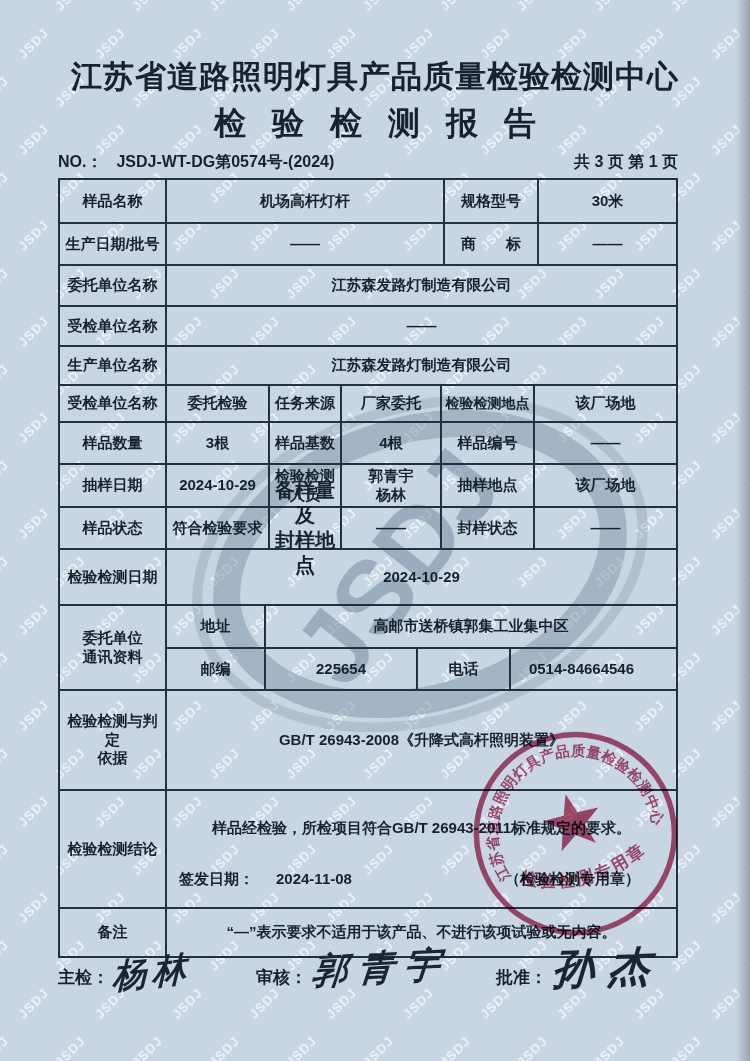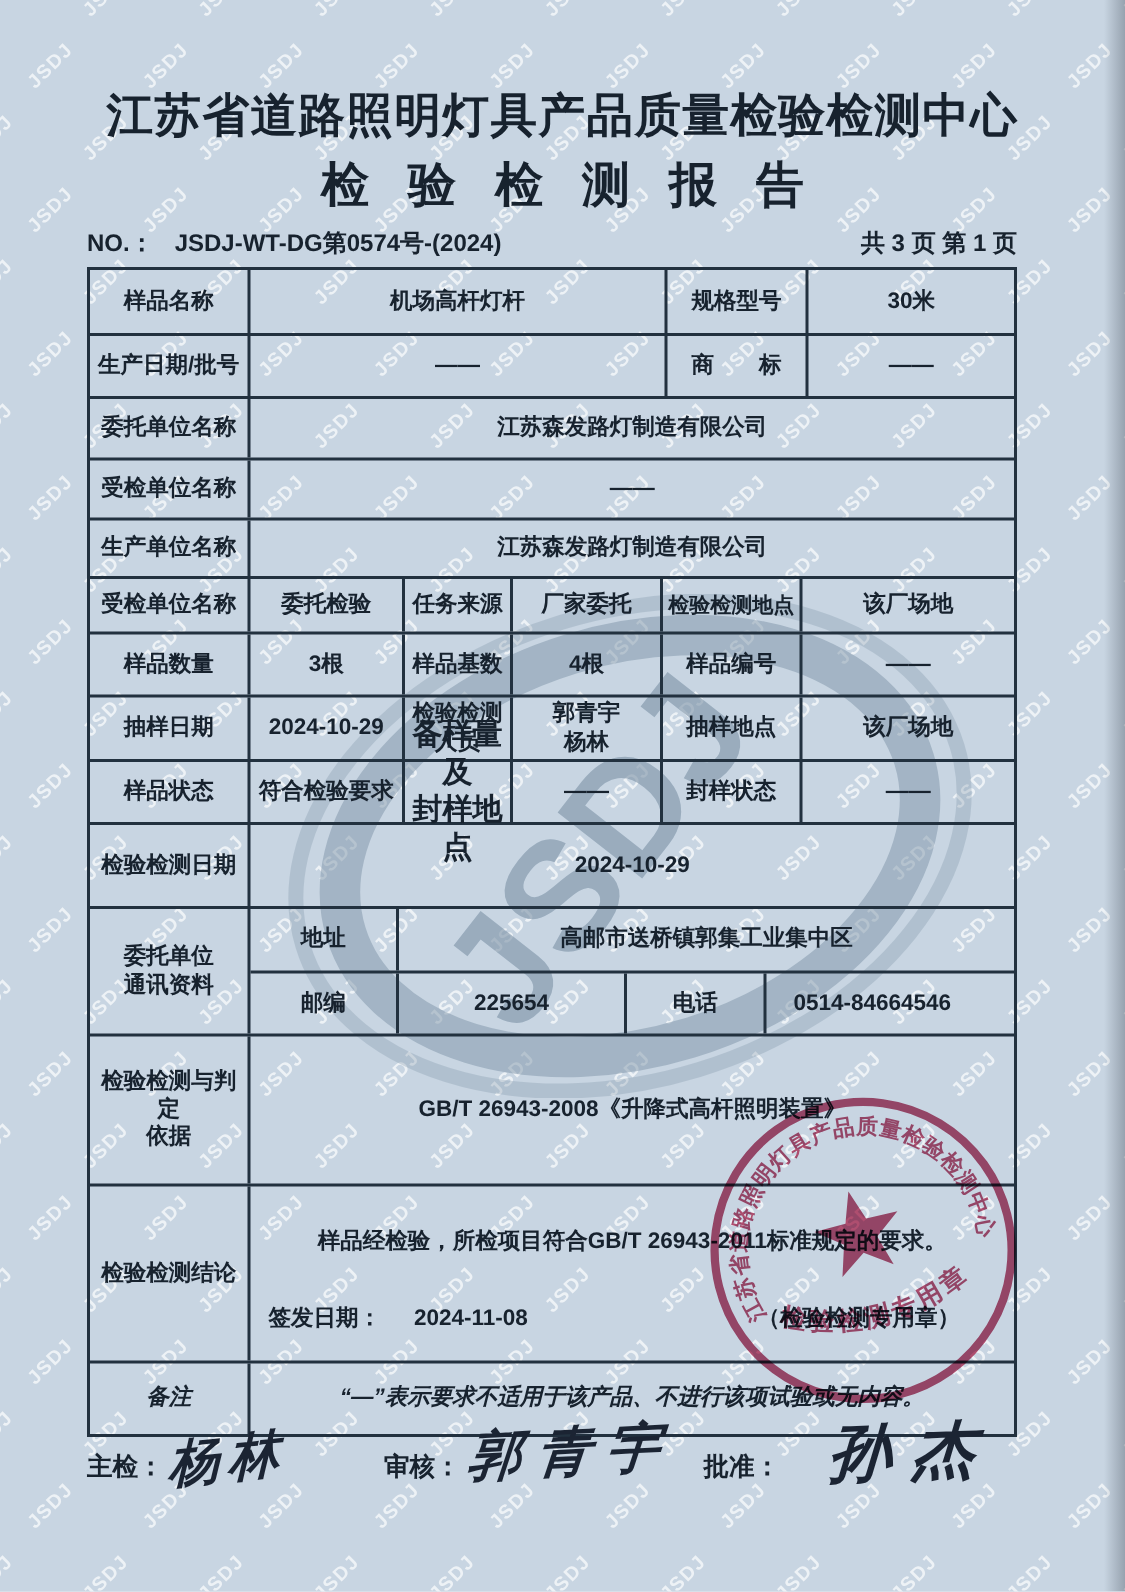--- a/index.html
+++ b/index.html
@@ -48,21 +48,21 @@
     display:flex;justify-content:space-between;align-items:baseline;
     font-size:16px;font-weight:600;
   }
   .no-left{display:flex;gap:14px;}
   
   .tbl{
     position:absolute;left:58px;top:178px;width:620px;z-index:2;
     border:2px solid var(--line);
   }
   .row{display:flex;border-bottom:2px solid var(--line);}
-  .row.last{border-bottom:none;font-style:italic;}
+  .row.last{border-bottom:none;}
   .cell{
     display:flex;align-items:center;justify-content:center;
     text-align:center;border-right:2px solid var(--line);
     font-size:15px;padding:2px 3px;line-height:1.25;
     white-space:pre-line;
   }
   .cell.end{border-right:none;}
   .lbl{font-weight:700;}
   .val{font-weight:600;}
   .h44{height:44px}.h42{height:42px}.h41{height:41px}.h40{height:40px}.h39{height:39px}
@@ -104,21 +104,21 @@
   .sig-label{position:absolute;font-size:17px;font-weight:700;}
   .sig{
     position:absolute;font-weight:700;font-style:italic;color:#1b2433;
     font-family:"DejaVu Serif","Liberation Serif",serif;
   }
   .sig-1{left:112px;top:12px;font-size:34px;transform:rotate(-6deg) skewX(-6deg);letter-spacing:6px;}
   .sig-2{left:312px;top:6px;font-size:36px;transform:rotate(-3deg) skewX(-8deg);letter-spacing:10px;}
   .sig-3{left:552px;top:2px;font-size:42px;transform:rotate(-2deg) skewX(-5deg);letter-spacing:14px;}
   .lab-1{left:58px;top:28px;}
   .lab-2{left:256px;top:28px;}
-  .lab-3{left:469px;top:28px;}
+  .lab-3{left:496px;top:28px;}
 </style>
 </head>
 <body>
 
 <div class="wm-layer">
     <span class="wm" style="left: -25px; top: -12px;">JSDJ</span>
     <span class="wm" style="left: 52px; top: -12px;">JSDJ</span>
     <span class="wm" style="left: 129px; top: -12px;">JSDJ</span>
     <span class="wm" style="left: 206px; top: -12px;">JSDJ</span>
     <span class="wm" style="left: 283px; top: -12px;">JSDJ</span>

